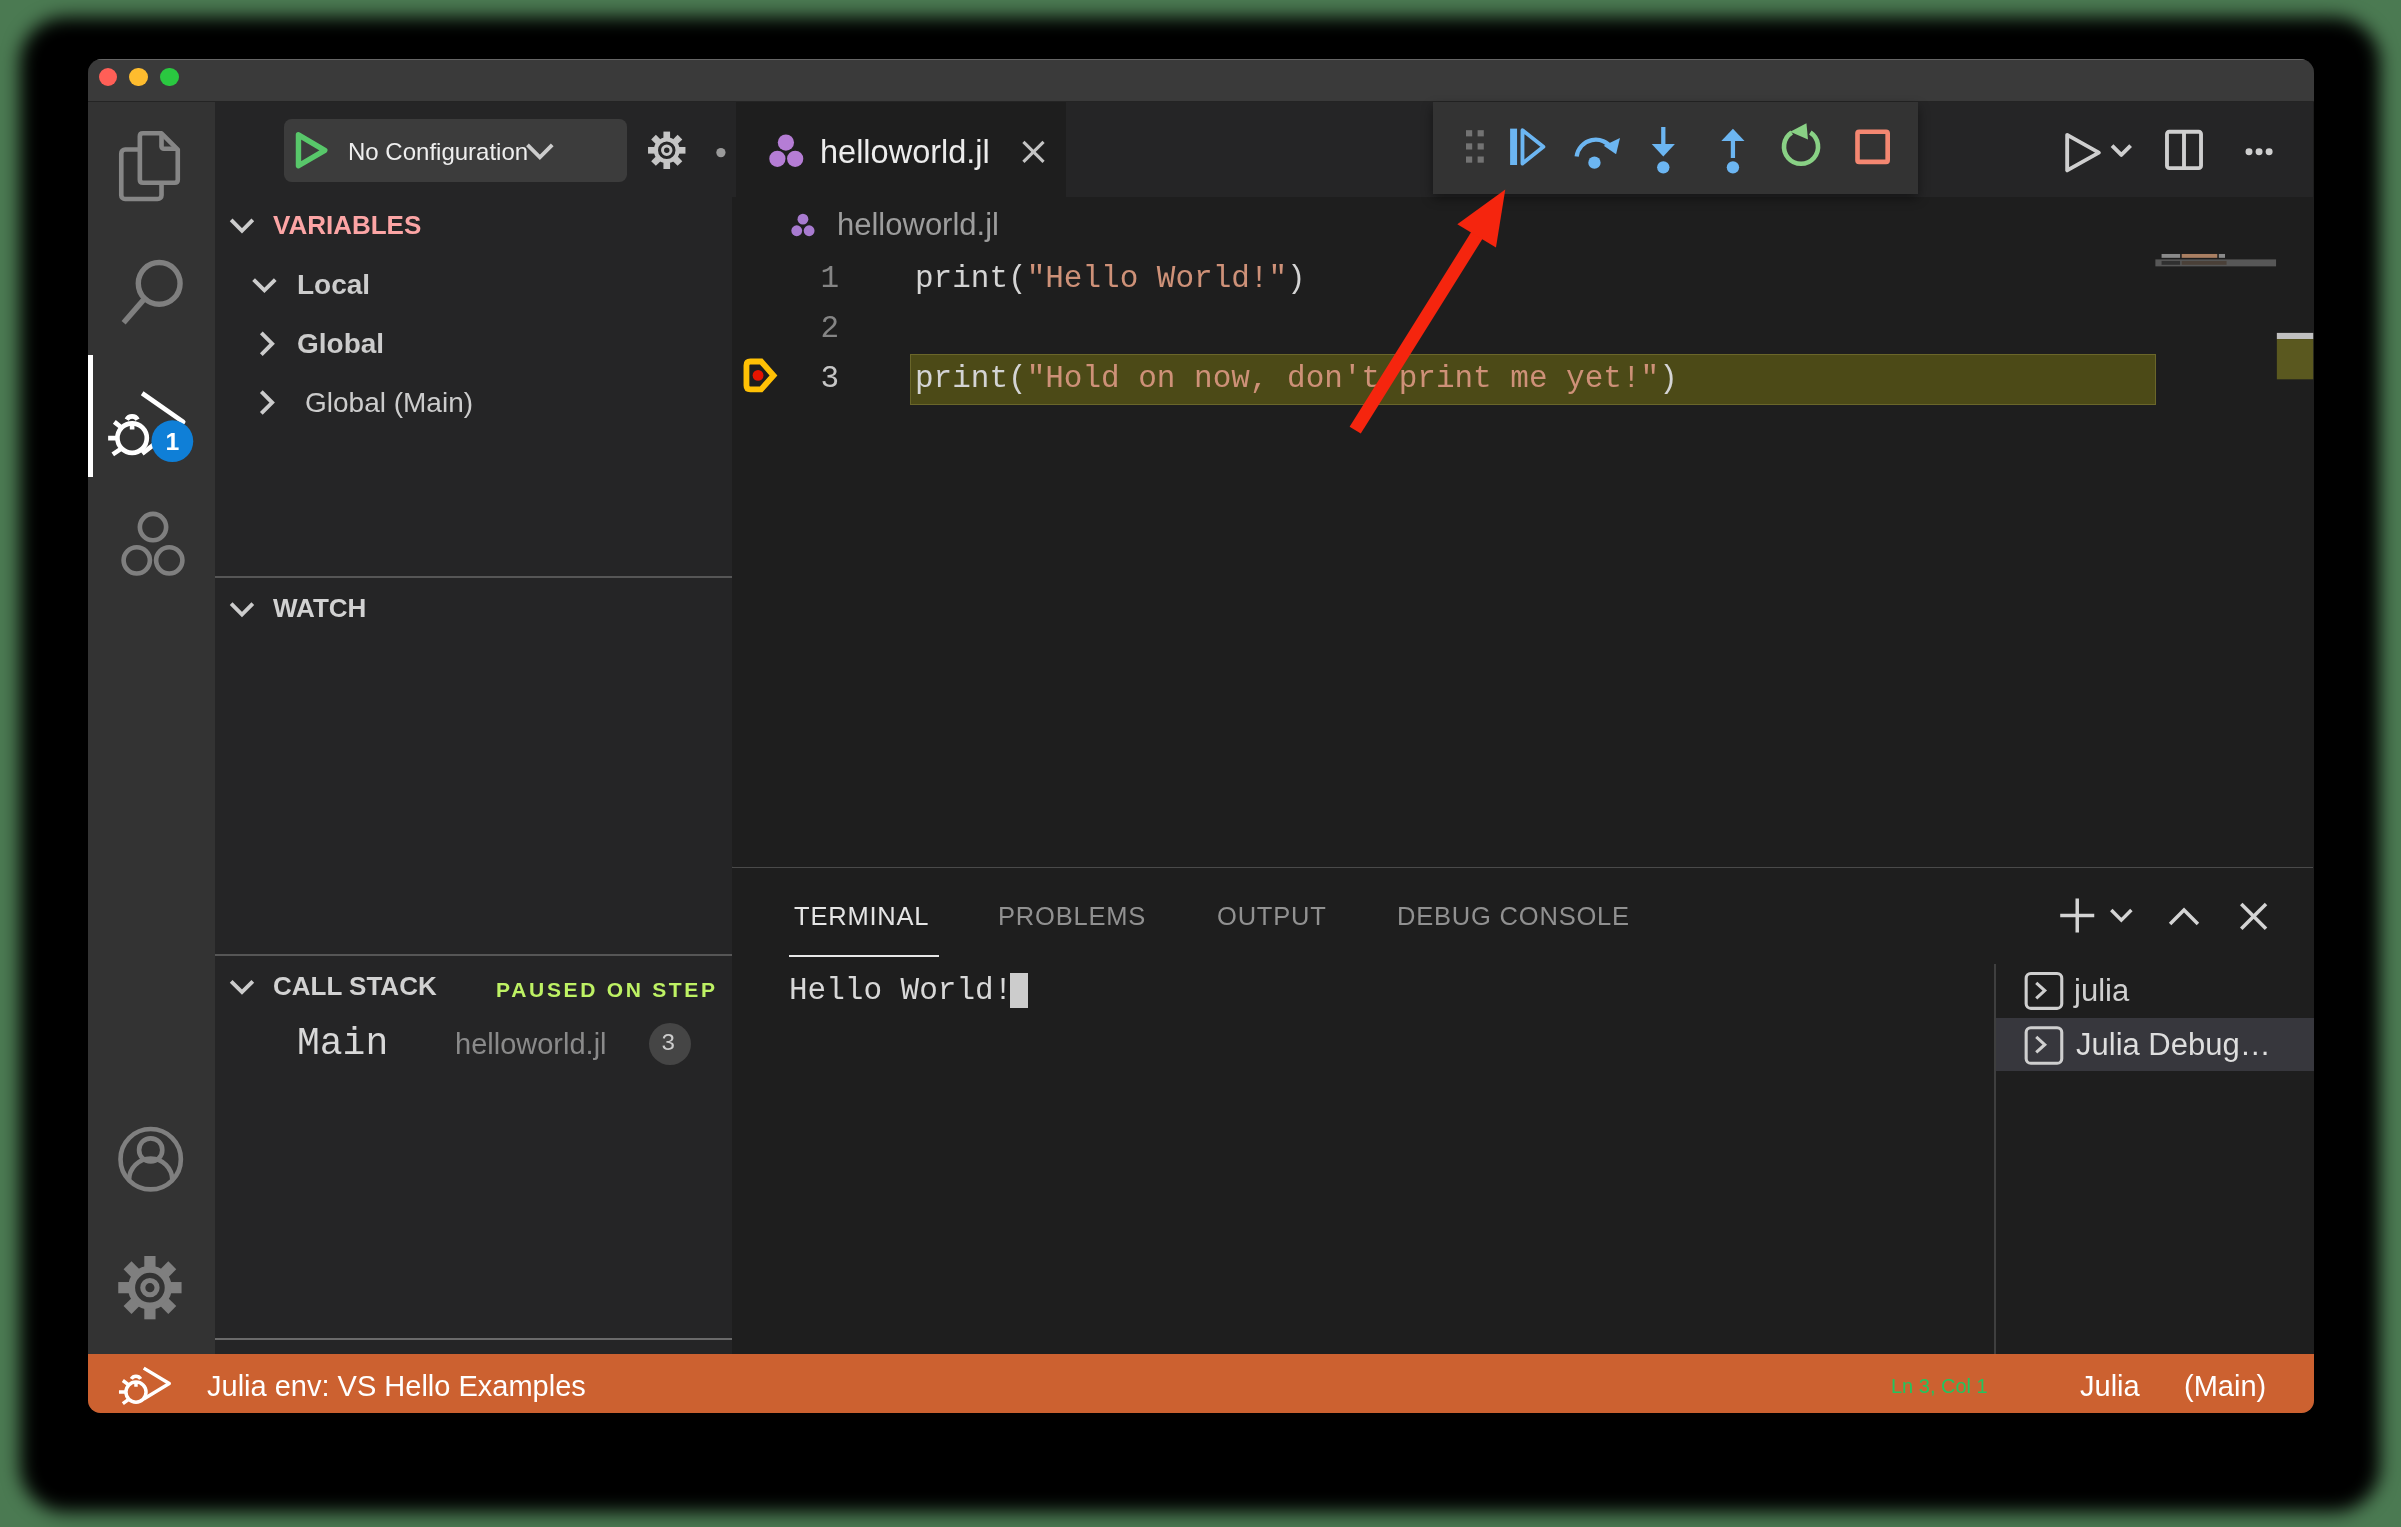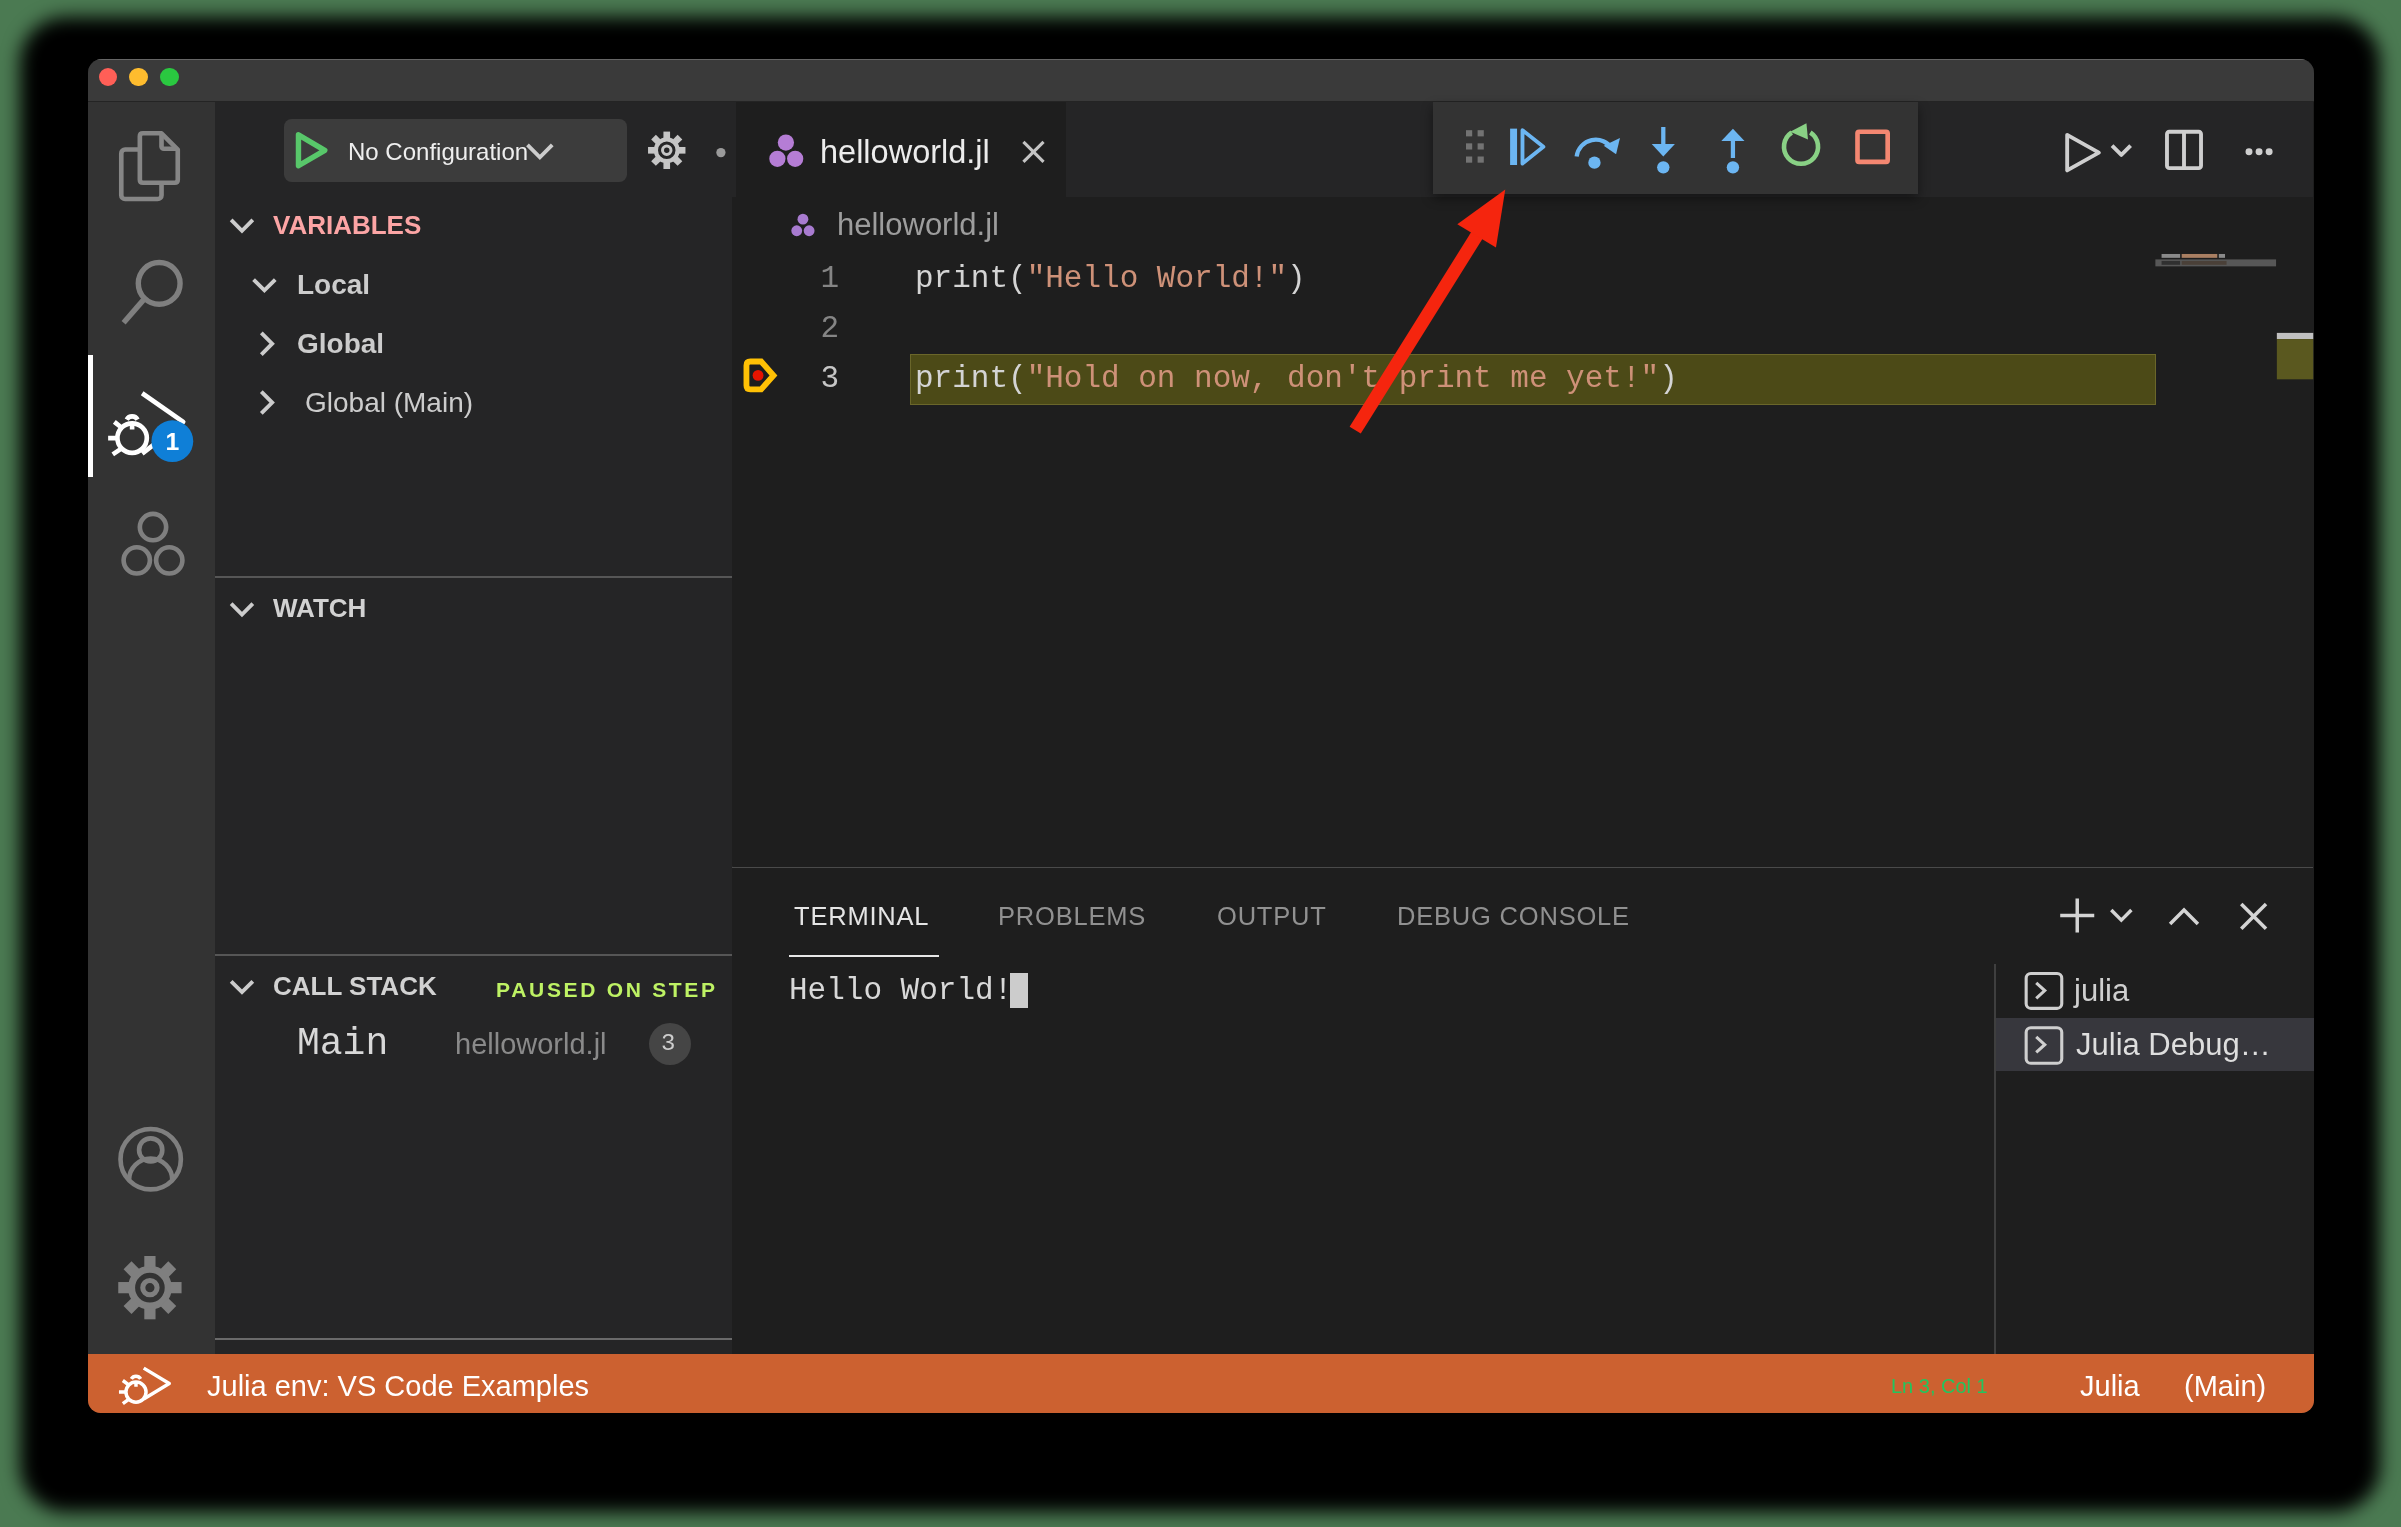--- a/index.html
+++ b/index.html
@@ -79,21 +79,21 @@
   <div class="abs txt mono" style="left:701px;top:915px;font-size:31px;line-height:34px;color:#d8d8d8;">Hello World!</div>
   <div class="abs" style="left:922px;top:914px;width:18px;height:35px;background:#cccccc;"></div>
   <div class="abs" id="panel-icons"></div>
 
   <div class="abs" style="left:1907px;top:959px;width:319px;height:53px;background:#37373d;"></div>
   <div class="abs" style="left:1906px;top:905px;width:1.5px;height:390px;background:#3f3f3f;"></div>
   <div class="abs txt" style="left:1986px;top:915px;font-size:31px;line-height:34px;color:#cfcfcf;">julia</div>
   <div class="abs txt" style="left:1988px;top:969px;font-size:31px;line-height:34px;color:#dedede;">Julia Debug…</div>
 
   <div class="abs" style="left:0;top:1295px;width:2226px;height:59px;background:#cc6130;"></div>
-  <div class="abs txt" style="left:119px;top:1310px;font-size:29px;line-height:34px;color:#ffffff;">Julia env: VS Code Examples</div>
+  <div class="abs txt" style="left:119px;top:1310px;font-size:29px;line-height:34px;color:#ffffff;">Julia env: VS Hello Examples</div>
   <div class="abs txt" style="left:1803px;top:1310px;font-size:20px;line-height:34px;color:#22c55e;">Ln 3, Col 1</div>
   <div class="abs txt" style="left:1992px;top:1310px;font-size:29px;line-height:34px;color:#ffffff;">Julia</div>
   <div class="abs txt" style="left:2096px;top:1310px;font-size:29px;line-height:34px;color:#ffffff;">(Main)</div>
   <div class="abs" id="status-icon"></div>
 
   <div class="abs" id="dbgbar" style="left:1345px;top:43px;width:485px;height:92px;background:#333333;box-shadow:0 4.6px 10.8px rgba(0,0,0,0.45);"></div>
 
   <svg class="abs" id="iconlayer" width="2226" height="1354" viewBox="0 0 2877 1750" style="left:0;top:0;" fill="none">
     <defs>
       <g id="gear">

